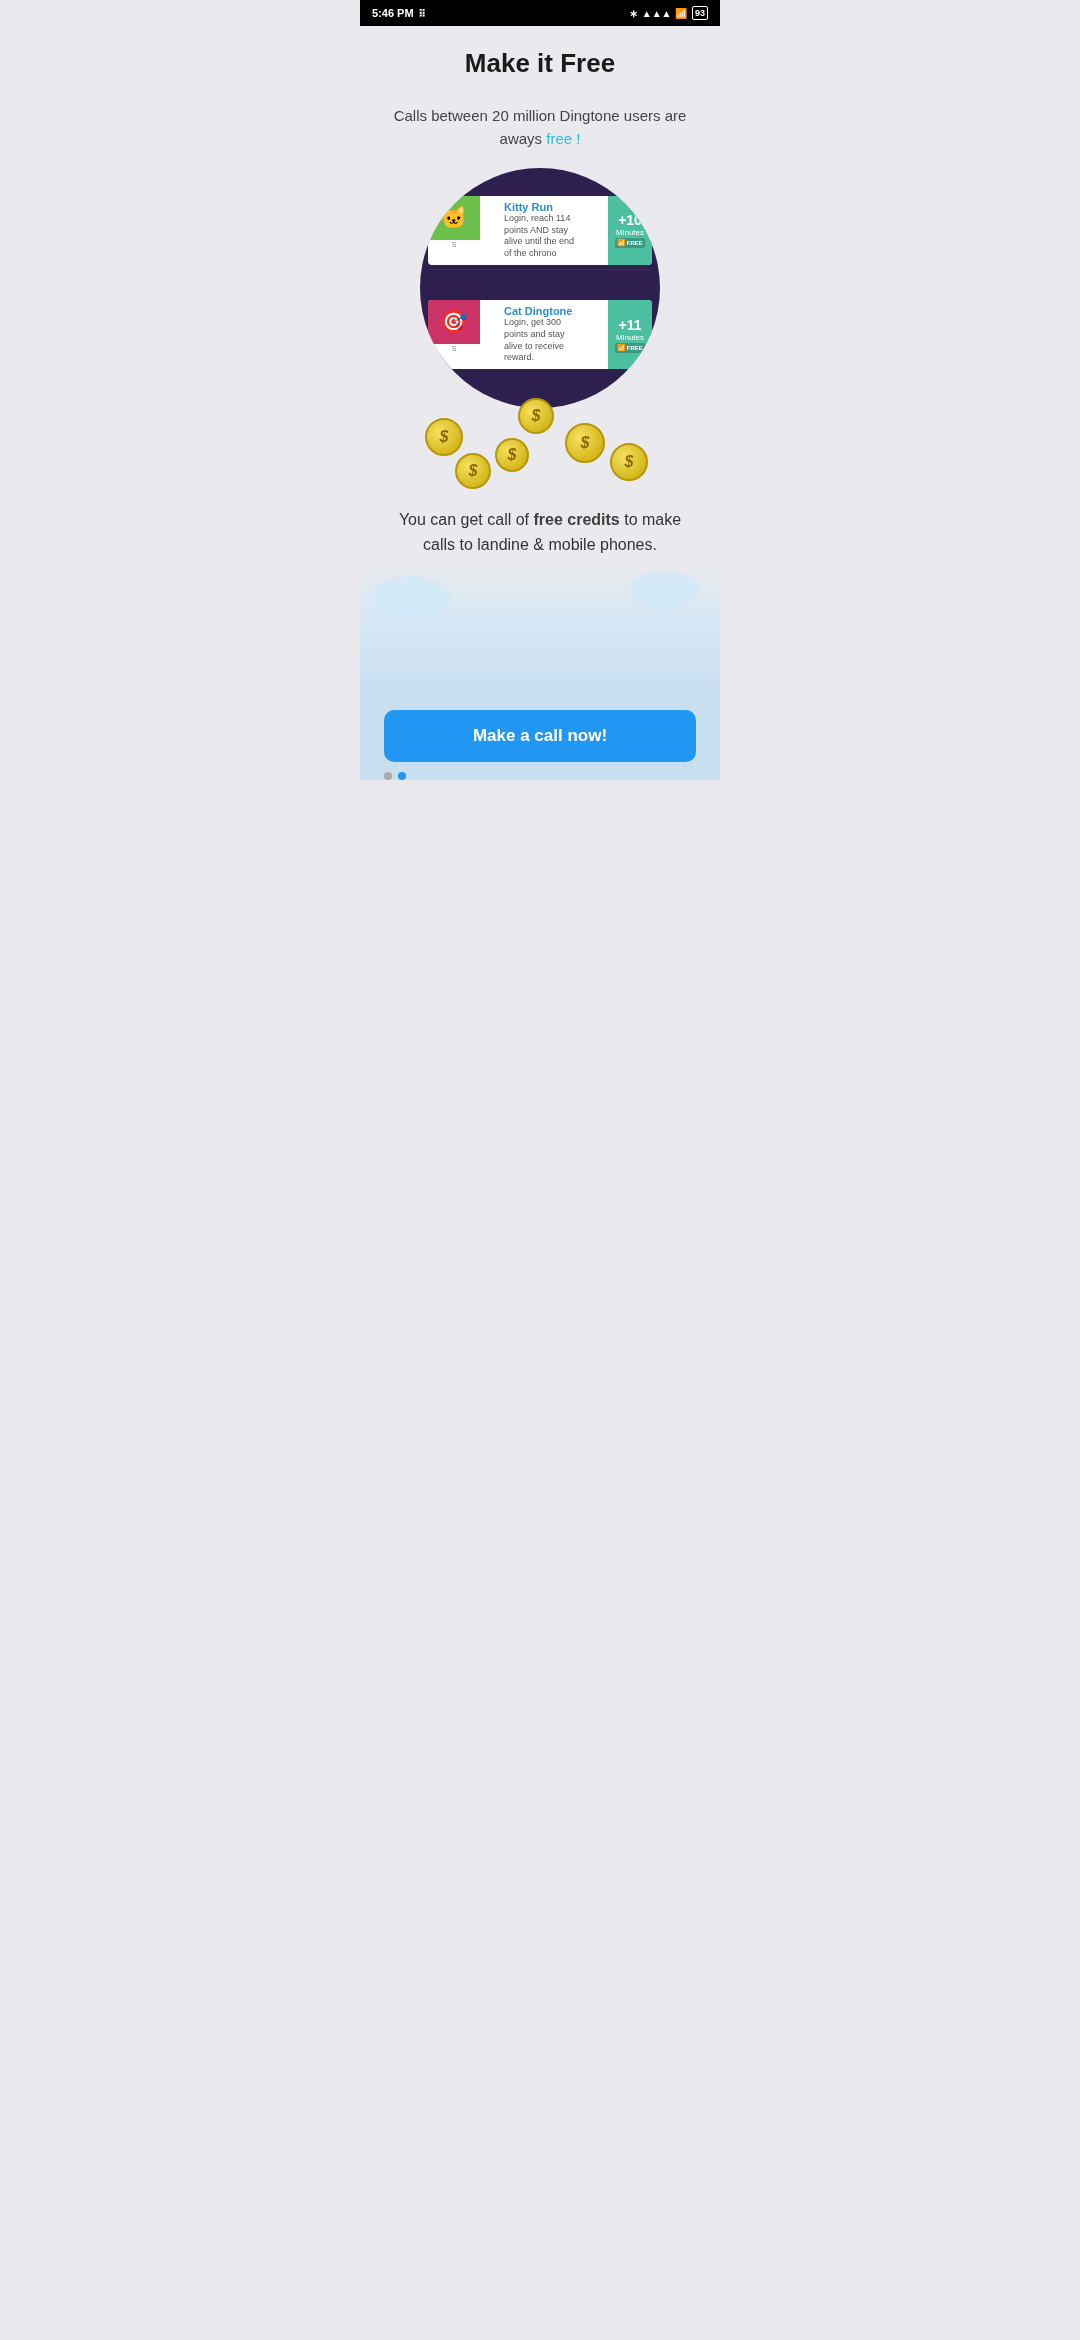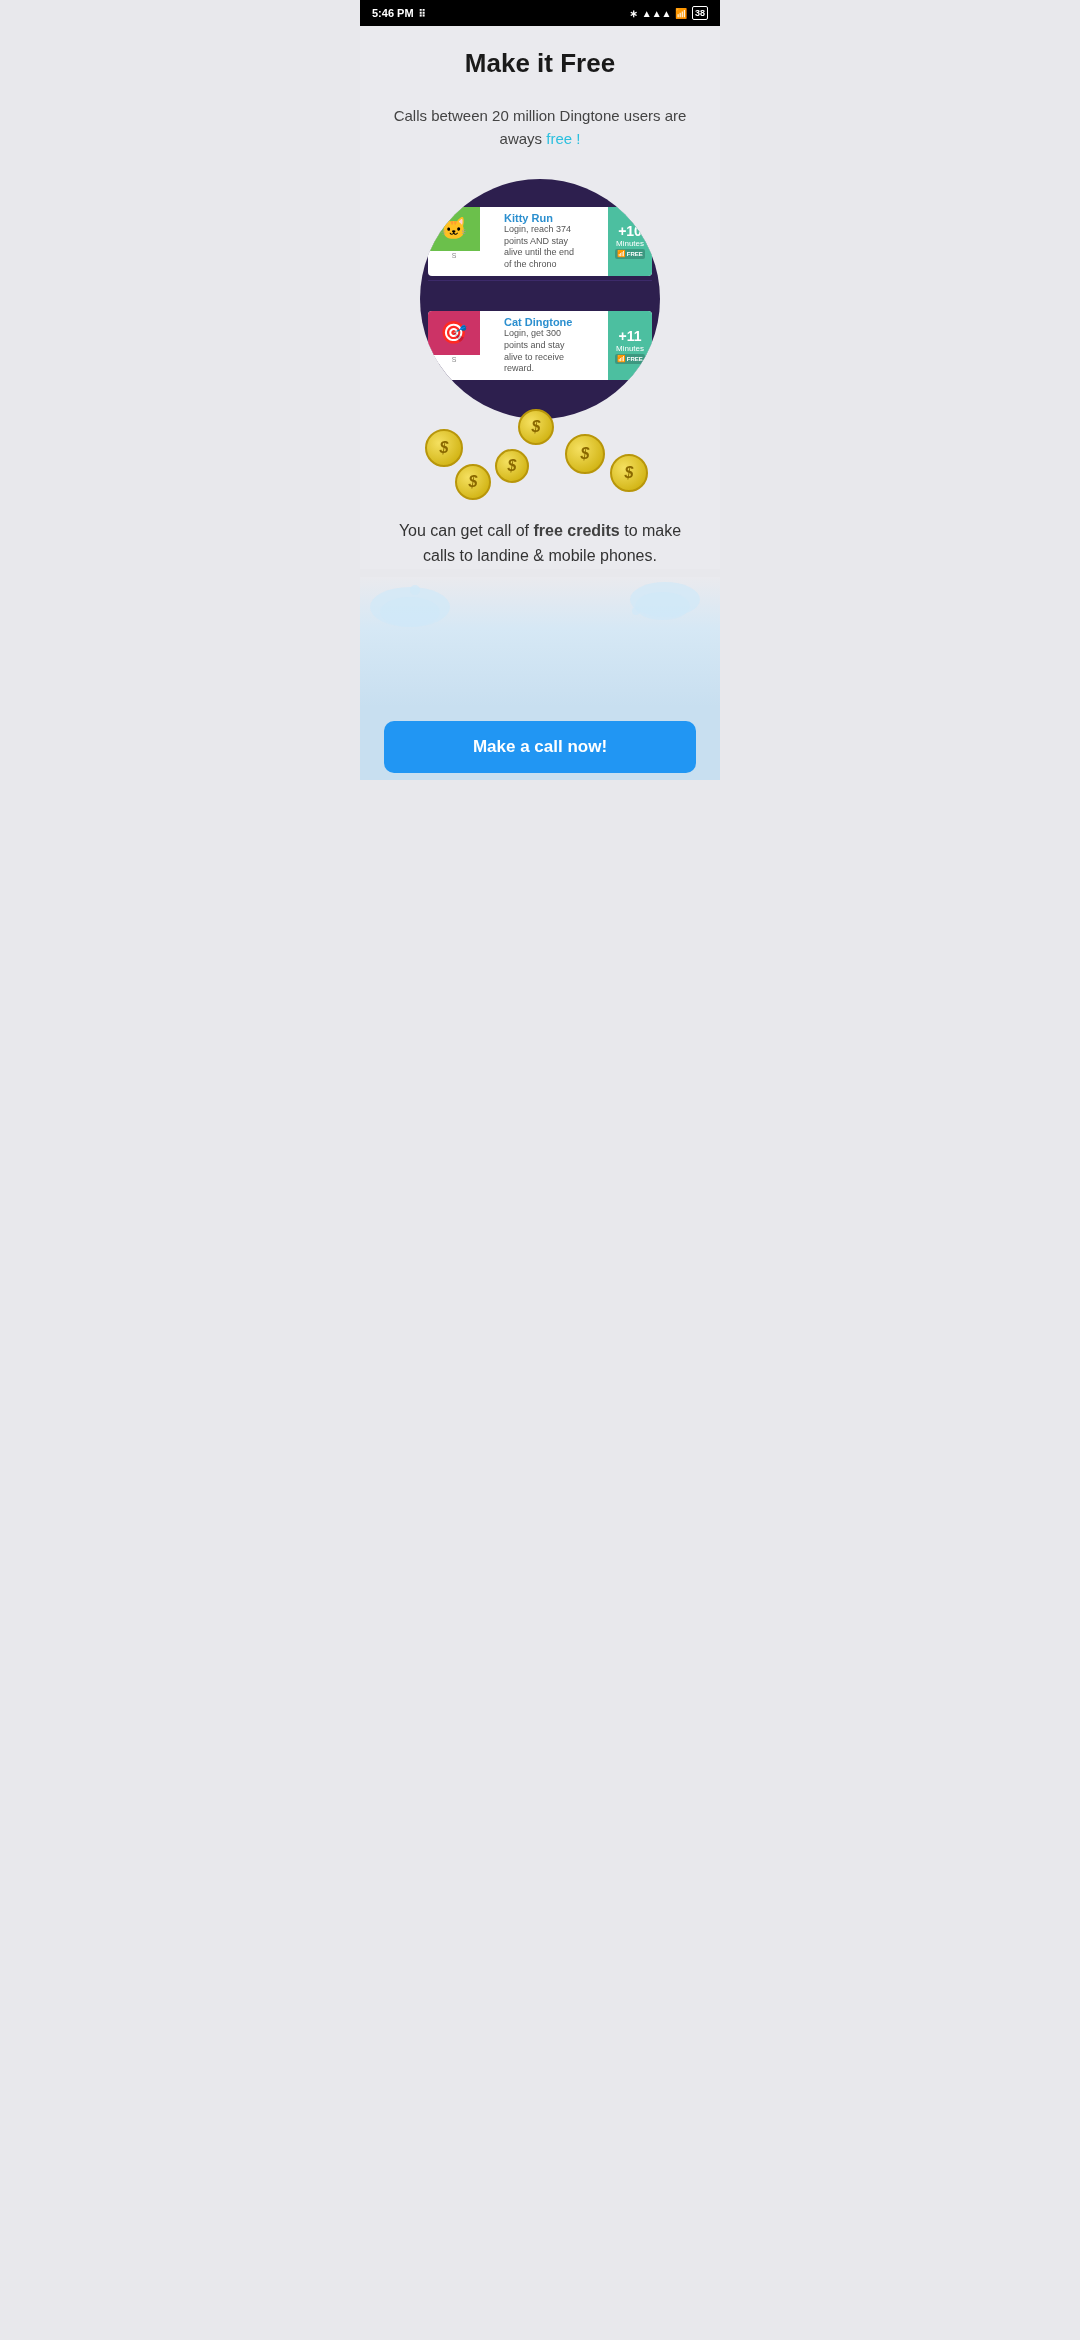--- a/index.html
+++ b/index.html
@@ -52,21 +52,21 @@
       color: #1a1a1a;
       text-align: center;
       margin-bottom: 26px;
     }
 
     .subtitle {
       font-size: 15px;
       color: #444;
       text-align: center;
       line-height: 1.5;
-      margin-bottom: 29px;
+      margin-bottom: 18px;
     }
 
     .subtitle .free-text {
       color: #2bbfde;
       font-weight: 500;
     }
 
     
     .circle-container {
       position: relative;
@@ -291,21 +291,21 @@
 
 <div class="status-bar">
   <div class="status-left">
     <span>5:46 PM</span>
     <span style="font-size:10px;">⠿</span>
   </div>
   <div class="status-right">
     <span>∗</span>
     <span>▲▲▲</span>
     <span>📶</span>
-    <span class="battery-box">38</span>
+    <span class="battery-box">93</span>
   </div>
 </div>
 
 <div class="main-content">
 
   <h1 class="page-title">Make it Free</h1>
 
   <p class="subtitle">
     <span>Calls between 20 million Dingtone users are aways </span><span class="free-text">free !</span>
   </p>
@@ -313,21 +313,21 @@
   <div class="circle-container">
     <div class="dark-circle">
 
       <div class="offer-card" style="margin-top:28px;">
         <div class="offer-icon-wrap">
           <div class="offer-icon-img" style="background:#6bc04b; width:52px; height:44px; font-size:22px; display:flex; align-items:center; justify-content:center;">🐱</div>
           <div style="background:#fff; font-size:7px; color:#888; text-align:center; padding:1px 0;">S</div>
         </div>
         <div class="offer-info">
           <div class="offer-title">Kitty Run</div>
-          <div class="offer-desc">Login, reach 374 points AND stay alive until the end of the chrono</div>
+          <div class="offer-desc">Login, reach 114 points AND stay alive until the end of the chrono</div>
         </div>
         <div class="offer-reward">
           <div class="plus-num">+10</div>
           <div class="minutes-label">Minutes</div>
           <div class="free-badge">📶<span style="font-size:6px;">FREE</span></div>
         </div>
       </div>
 
       <div class="circle-divider"></div>
 

